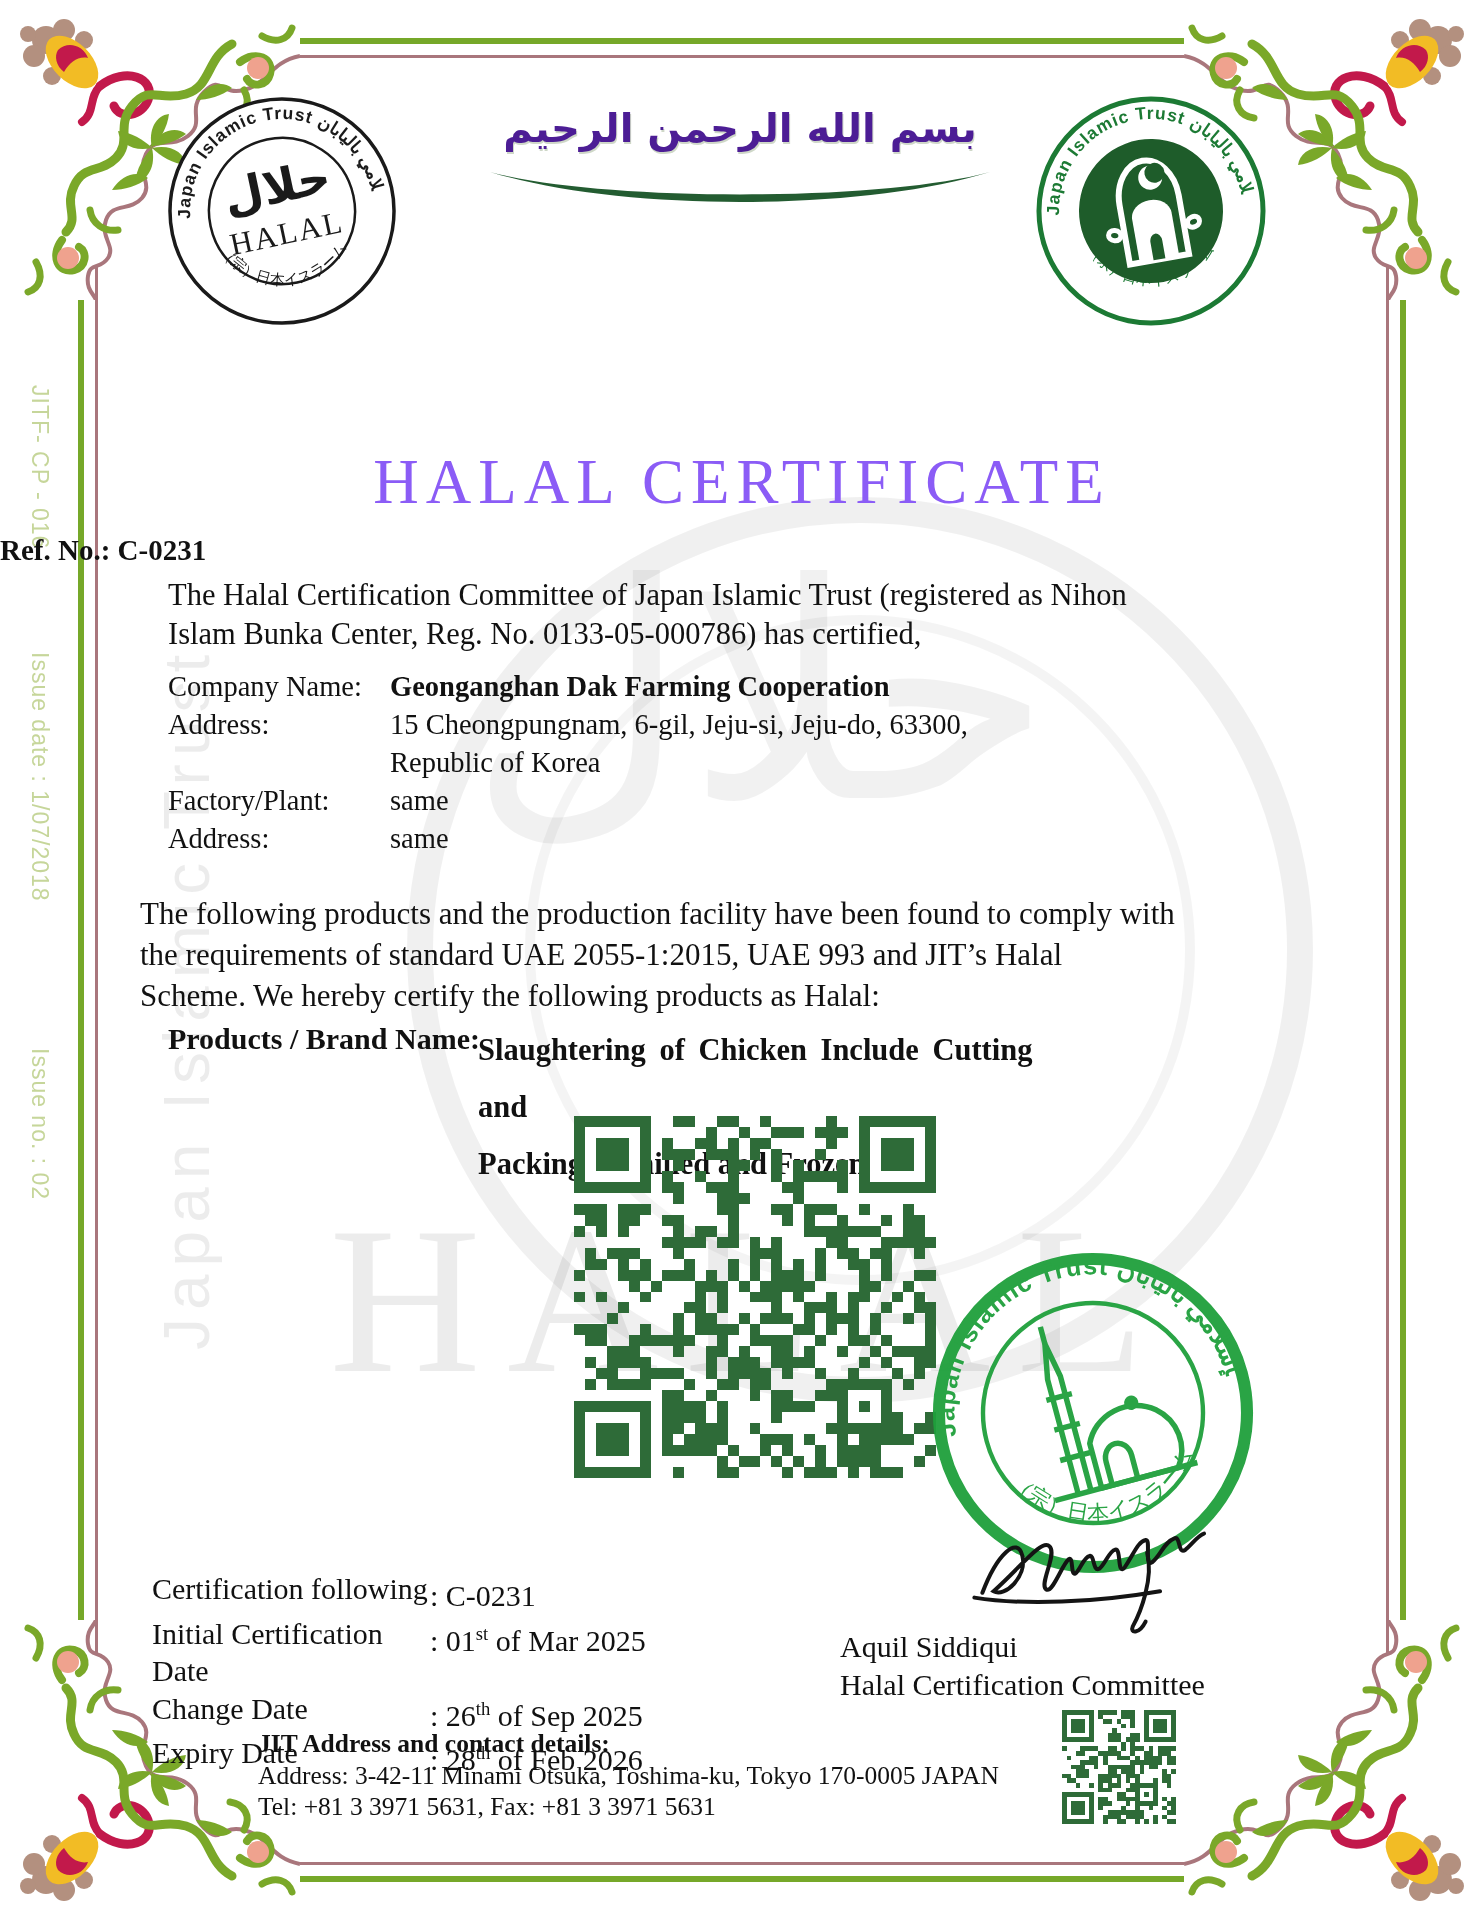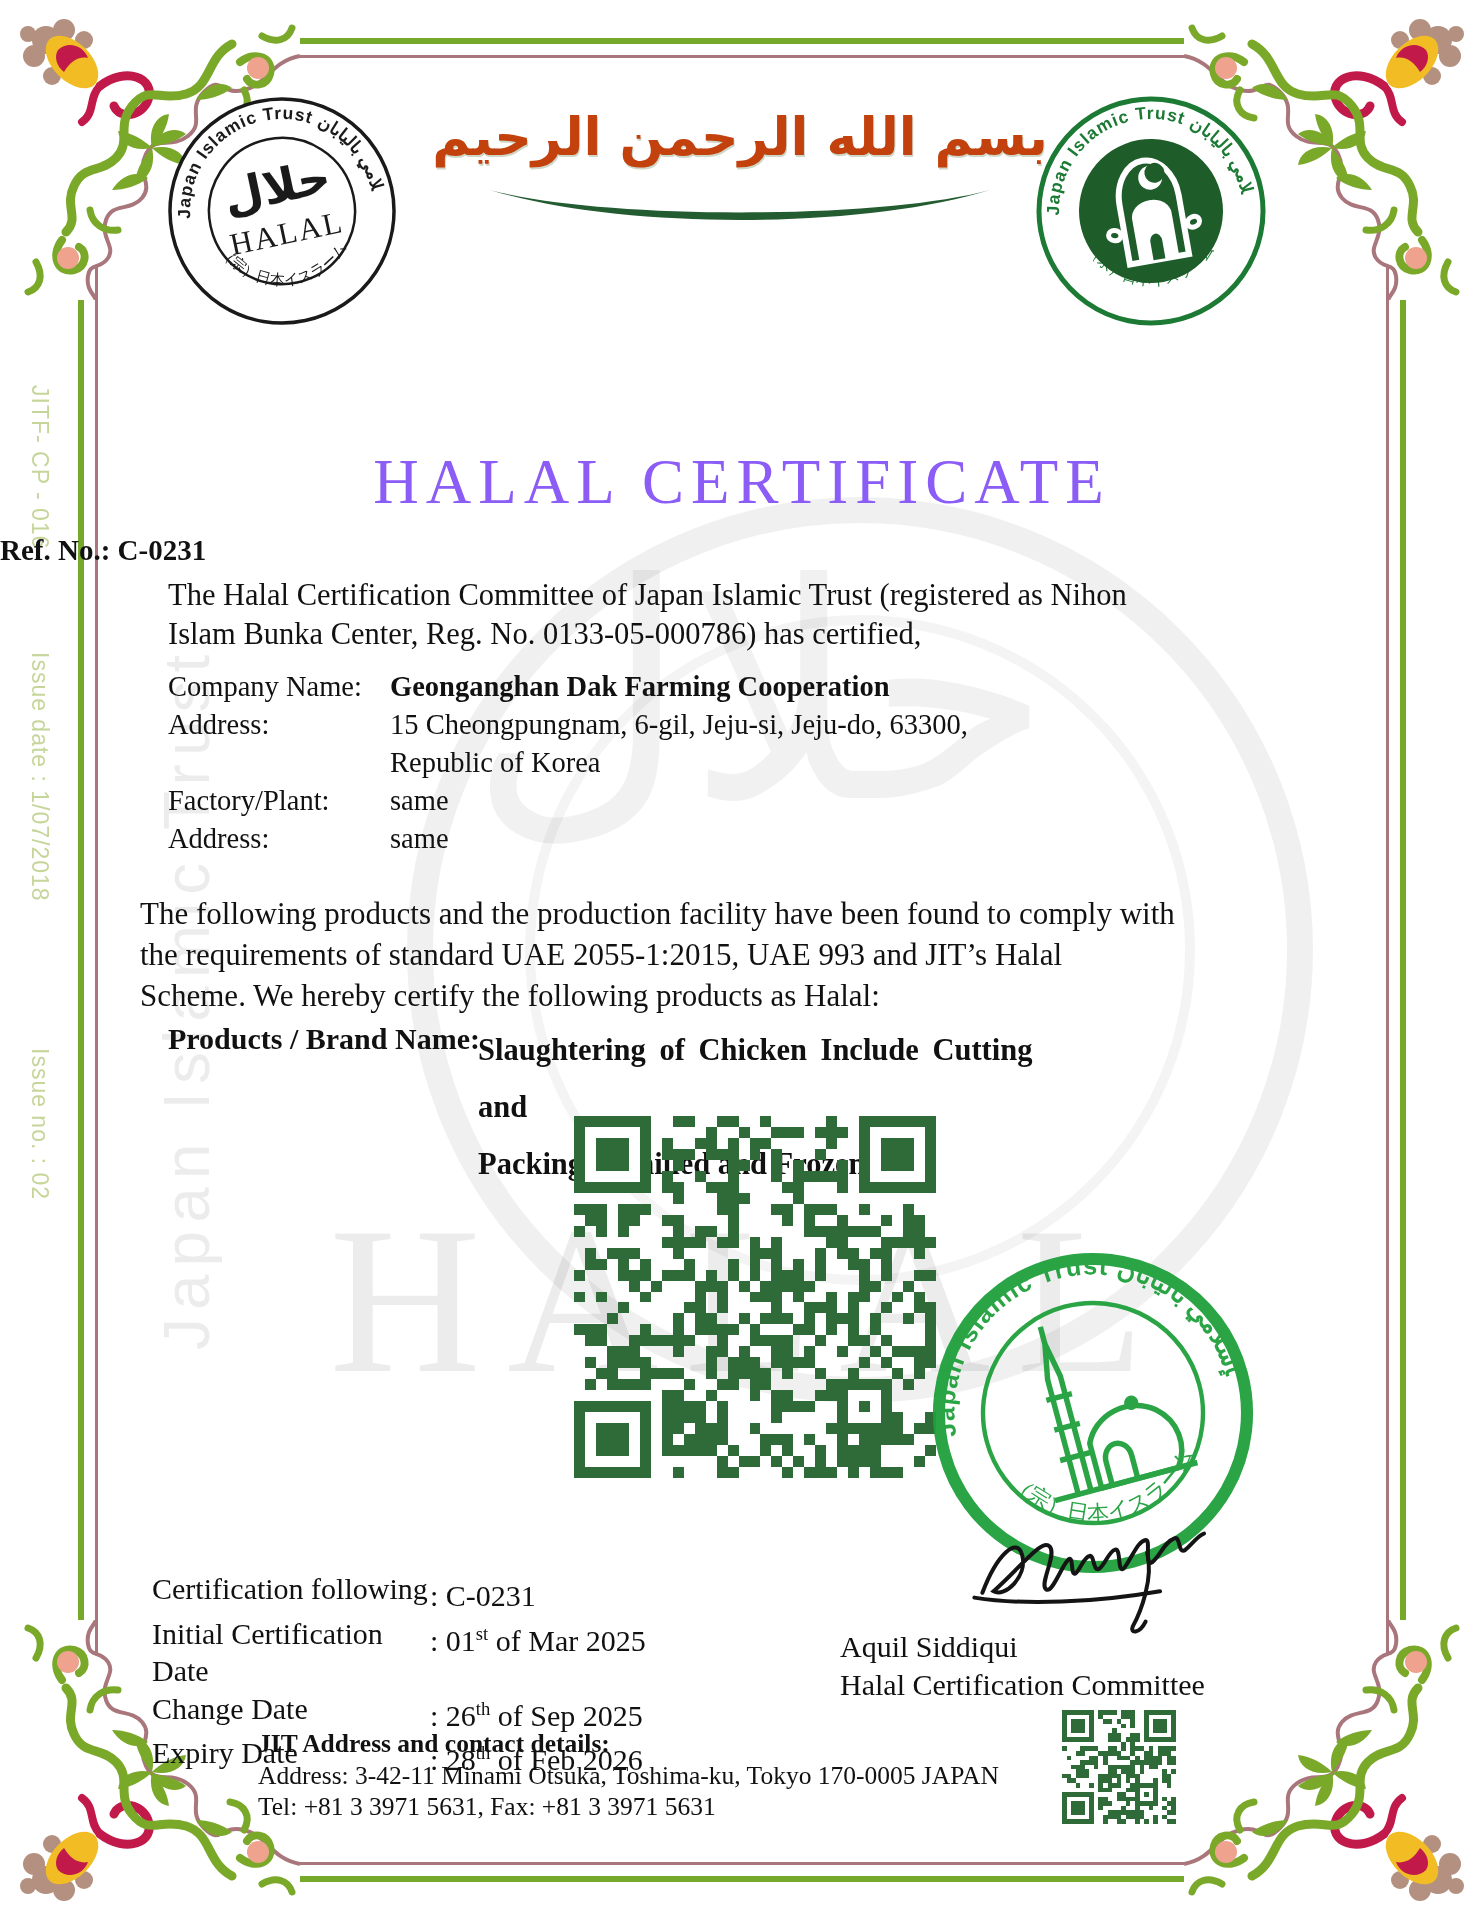--- a/index.html
+++ b/index.html
@@ -28,22 +28,22 @@
   .wm-japan{left:150px;top:1350px;font-family:"Liberation Sans",sans-serif;font-size:64px;
             opacity:0.07;transform:rotate(-90deg);transform-origin:left top;letter-spacing:8px;}
   .wm-ring{position:absolute;left:380px;top:470px;width:960px;height:960px;z-index:0;}
   
   .stamp-left{position:absolute;left:163px;top:92px;width:238px;height:238px;z-index:3;
               transform:rotate(-12deg);}
   .logo-right{position:absolute;left:1032px;top:92px;width:238px;height:238px;z-index:3;
               transform:rotate(-10deg);}
   .bismillah-wrap{position:absolute;left:430px;top:98px;width:620px;height:200px;z-index:3;
                   text-align:center;}
-  .bismillah{font-family:"DejaVu Sans",sans-serif;font-size:52px;font-weight:bold;
-             color:#c2410c;line-height:1.5;text-shadow:1px 2px 0 #cfd8c8;}
+  .bismillah{font-family:"DejaVu Sans",sans-serif;font-size:40px;font-weight:bold;
+             color:#4c1d95;line-height:1.5;text-shadow:1px 2px 0 #cfd8c8;}
   
   .title{position:absolute;left:0;right:0;top:446px;text-align:center;z-index:3;
          font-size:63px;color:#8b5cf6;letter-spacing:7px;font-weight:500;z-index:3;}
   .refno{position:absolute;left:0;right:0;top:534px;text-align:left;font-weight:bold;
          font-size:29px;z-index:3;}
   
   .intro{position:absolute;left:168px;top:576px;width:1130px;font-size:30.5px;
          line-height:39px;z-index:3;}
   .company{position:absolute;left:168px;top:668px;width:1100px;font-size:28.5px;
            line-height:38px;z-index:3;}

